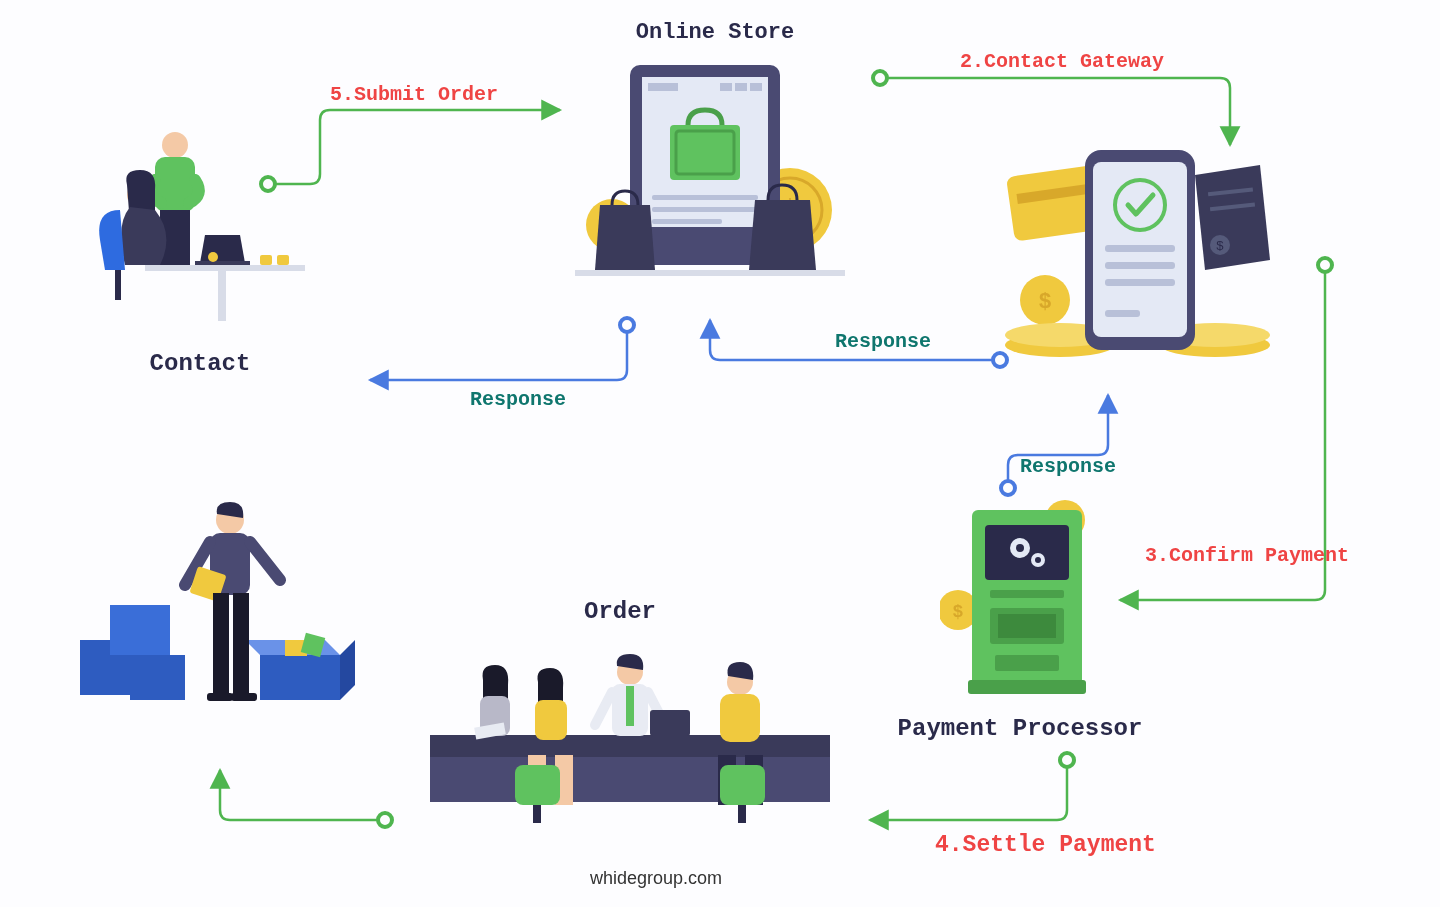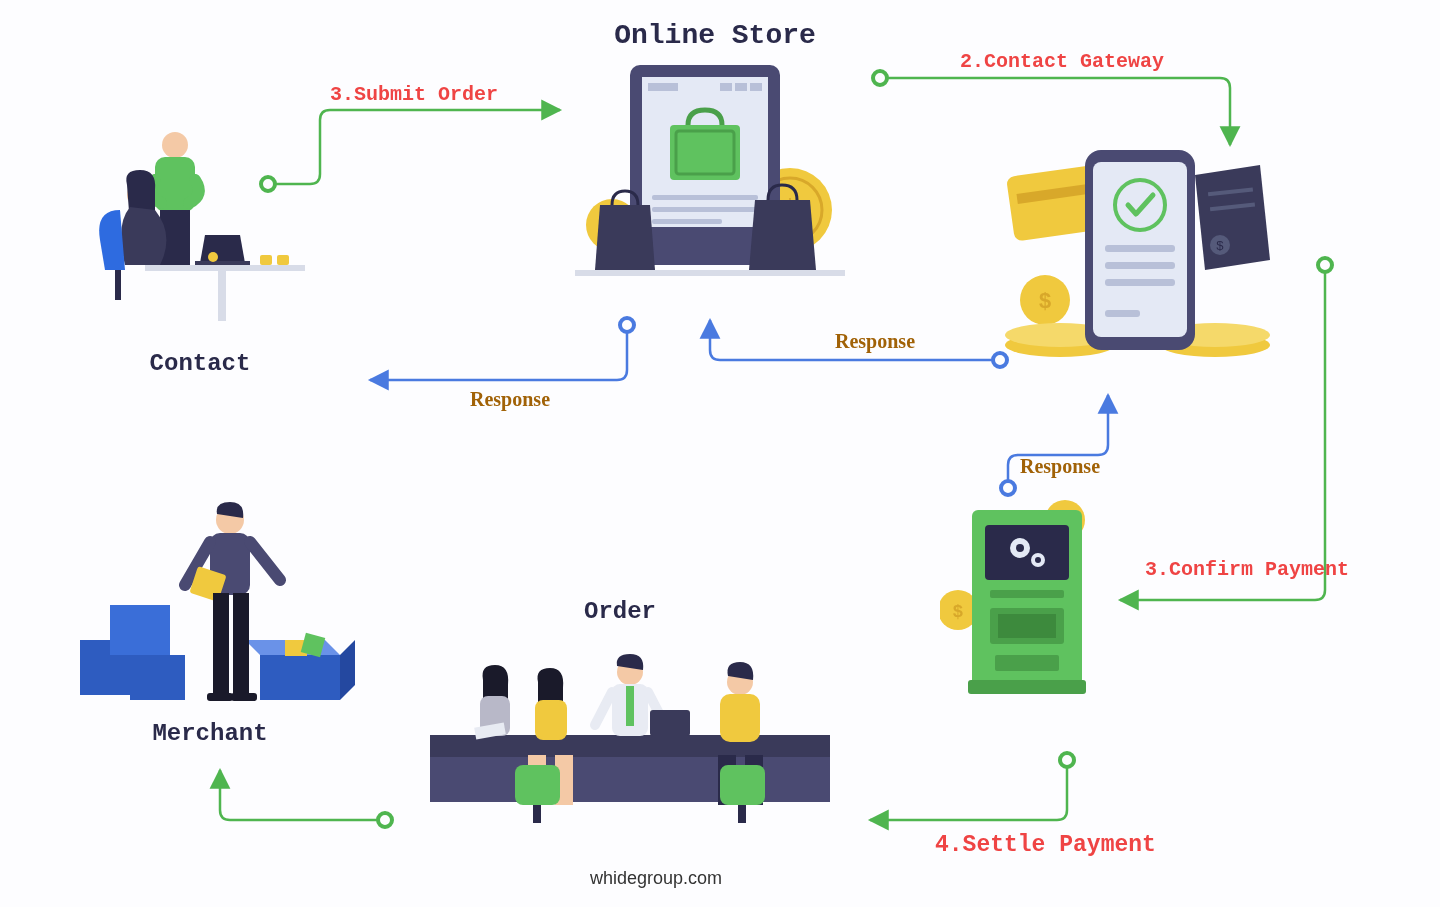--- a/index.html
+++ b/index.html
@@ -1,20 +1,20 @@
 <!DOCTYPE html>
 <html><head>
 <meta charset="utf-8">
 <style>
   html,body{margin:0;padding:0;width:1440px;height:907px;background:#fdfdff;font-family:"Courier New",monospace;}
   .canvas{position:relative;width:1440px;height:907px;overflow:hidden;}
   .node-label{position:absolute;font-weight:700;color:#2a2a4a;text-align:center;}
   .flow-label{position:absolute;font-weight:700;white-space:nowrap;}
   .flow-green{color:#ef4444;}
-  .flow-blue{color:#a16207;font-family:Liberation Serif, serif;}
+  .flow-blue{color:#0f766e;}
   .footer{position:absolute;color:#333;font-family:Helvetica,Arial,sans-serif;font-size:18px;text-align:right;}
   svg{position:absolute;left:0;top:0;pointer-events:none;}
   .illus{position:absolute;}
 </style>
 </head>
 <body>
 
 <div class="canvas">
 
   <svg width="1440" height="907">
@@ -214,27 +214,27 @@
 
     <rect x="118" y="80" width="30" height="28" rx="3" fill="#f0c93e" transform="rotate(18 133 94)"></rect>
 
     <rect x="138" y="103" width="16" height="105" fill="#1a1a2a"></rect>
     <rect x="158" y="103" width="16" height="105" fill="#1a1a2a"></rect>
     <rect x="132" y="203" width="26" height="8" rx="3" fill="#1a1a2a"></rect>
     <rect x="156" y="203" width="26" height="8" rx="3" fill="#1a1a2a"></rect>
   </svg>
 
   <div class="node-label" style="left:110px;top:350px;width:180px;font-size:24px">Contact</div>
-  <div class="node-label" style="left:590px;top:20px;width:250px;font-size:28px">Online Store</div>
+  <div class="node-label" style="left:590px;top:20px;width:250px;font-size:22px">Online Store</div>
+  <div class="node-label" style="left:870px;top:715px;width:300px;font-size:24px">Payment Processor</div>
   <div class="node-label" style="left:560px;top:598px;width:120px;font-size:24px">Order</div>
-  <div class="node-label" style="left:110px;top:720px;width:200px;font-size:24px">Merchant</div>
-
-  <div class="flow-label flow-green" style="left:330px;top:83px;font-size:20px">3.Submit Order</div>
+
+  <div class="flow-label flow-green" style="left:330px;top:83px;font-size:20px">5.Submit Order</div>
   <div class="flow-label flow-green" style="left:960px;top:50px;font-size:20px">2.Contact Gateway</div>
-  <div class="flow-label flow-green" style="left:1145px;top:558px;font-size:20px">3.Confirm Payment</div>
+  <div class="flow-label flow-green" style="left:1145px;top:544px;font-size:20px">3.Confirm Payment</div>
   <div class="flow-label flow-green" style="left:935px;top:832px;font-size:23px">4.Settle Payment</div>
 
   <div class="flow-label flow-blue" style="left:1020px;top:455px;font-size:20px">Response</div>
   <div class="flow-label flow-blue" style="left:835px;top:330px;font-size:20px">Response</div>
   <div class="flow-label flow-blue" style="left:470px;top:388px;font-size:20px">Response</div>
 
   <div class="footer" style="left:590px;top:868px">whidegroup.com</div>
 </div>
 
 </body></html>

